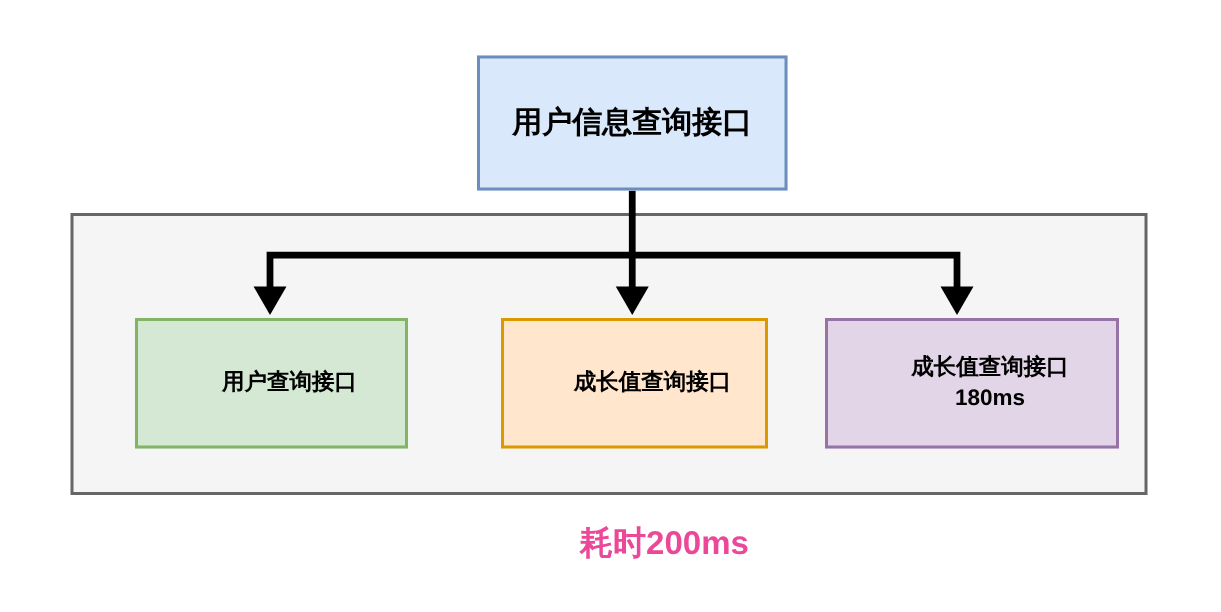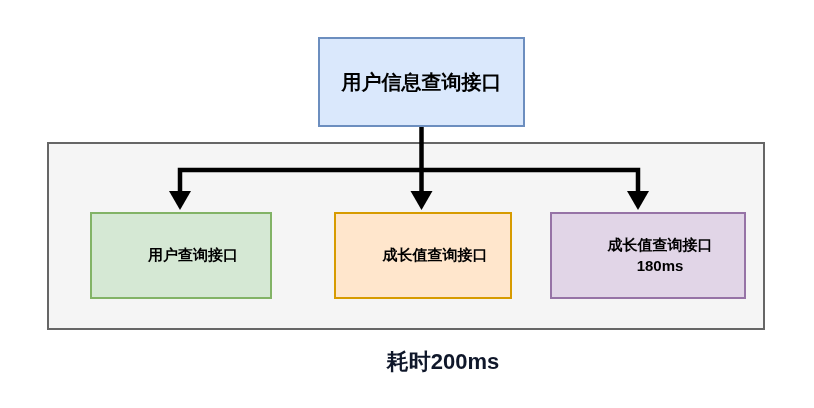--- a/index.html
+++ b/index.html
@@ -62,21 +62,21 @@
     z-index: 2;
     pointer-events: none;
   }
   .caption {
     position: absolute;
     left: 333px; top: 347px;
     width: 220px;
     text-align: center;
     font-size: 22px;
     font-weight: bold;
-    color: #0f172a;
+    color: #ec4899;
     z-index: 3;
   }
 </style>
 </head>
 <body>
 
 <div class="canvas">
 
   <div class="node root-node">
     <span>用户信息查询接口</span>

